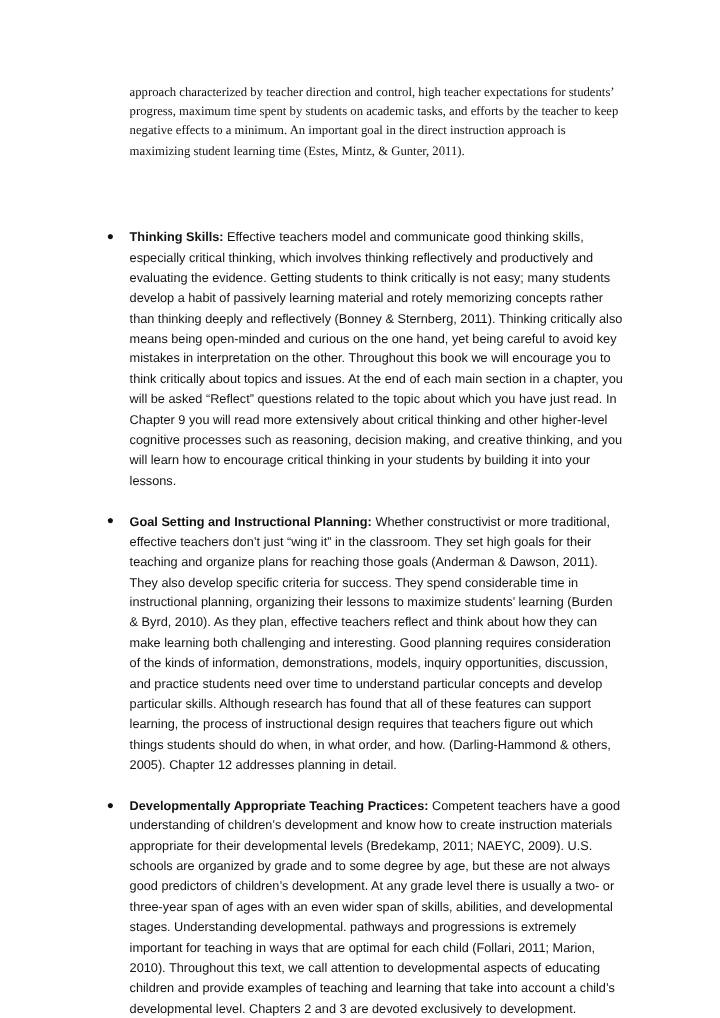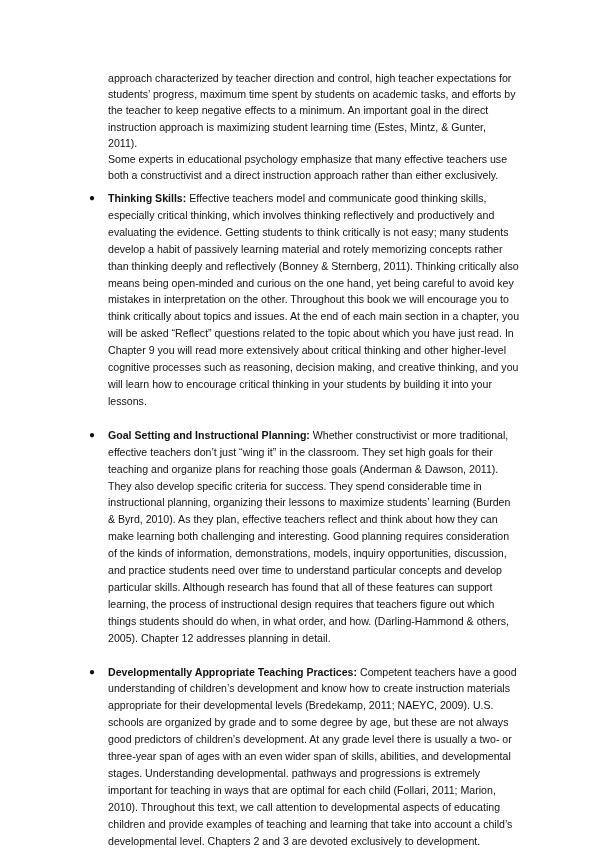--- a/index.html
+++ b/index.html
@@ -1,30 +1,29 @@
 <!DOCTYPE html>
 <html><head>
 <meta charset="utf-8">
 <style>
   html, body { margin: 0; padding: 0; background: #ffffff; }
   body { width: 600px; height: 848px; position: relative; overflow: hidden;
          font-family: "Liberation Sans", sans-serif; color: #111; font-size: 10.6px; }
-  .intro { position: absolute; left: 108px; top: 70px; width: 410px; line-height: 16.2px; }
+  .intro { position: absolute; left: 108px; top: 70px; width: 410px; line-height: 16.2px; font-family: Liberation Serif, serif; }
   .intro p { margin: 0; }
   ul.bullets { position: absolute; left: 0; top: 190px; margin: 0; padding: 0; list-style: none; width: 600px; }
   ul.bullets li { position: relative; padding-left: 108px; width: 412px; line-height: 16.9px; margin-bottom: 17px; }
   ul.bullets li .dot { position: absolute; left: 89px; top: 0; font-size: 10px; }
   ul.bullets li b { font-weight: bold; margin-top: 30px; }
 </style>
 </head>
 <body>
 
 <div class="intro">
   <p>approach characterized by teacher direction and control, high teacher expectations for students’ progress, maximum time spent by students on academic tasks, and efforts by the teacher to keep negative effects to a minimum. An important goal in the direct instruction approach is maximizing student learning time (Estes, Mintz, &amp; Gunter, 2011).</p>
-  <p>Some experts in educational psychology emphasize that many effective teachers use both a constructivist and a direct instruction approach rather than either exclusively.</p>
 </div>
 
 <ul class="bullets">
   <li>
     <span class="dot">●</span>
     <b>Thinking Skills:</b><span> Effective teachers model and communicate good thinking skills, especially critical thinking, which involves thinking reflectively and productively and evaluating the evidence. Getting students to think critically is not easy; many students develop a habit of passively learning material and rotely memorizing concepts rather than thinking deeply and reflectively (Bonney &amp; Sternberg, 2011). Thinking critically also means being open-minded and curious on the one hand, yet being careful to avoid key mistakes in interpretation on the other. Throughout this book we will encourage you to think critically about topics and issues. At the end of each main section in a chapter, you will be asked “Reflect” questions related to the topic about which you have just read. In Chapter 9 you will read more extensively about critical thinking and other higher-level cognitive processes such as reasoning, decision making, and creative thinking, and you will learn how to encourage critical thinking in your students by building it into your lessons.</span>
   </li>
   <li>
     <span class="dot">●</span>
     <b>Goal Setting and Instructional Planning:</b><span> Whether constructivist or more traditional, effective teachers don’t just “wing it” in the classroom. They set high goals for their teaching and organize plans for reaching those goals (Anderman &amp; Dawson, 2011). They also develop specific criteria for success. They spend considerable time in instructional planning, organizing their lessons to maximize students’ learning (Burden &amp; Byrd, 2010). As they plan, effective teachers reflect and think about how they can make learning both challenging and interesting. Good planning requires consideration of the kinds of information, demonstrations, models, inquiry opportunities, discussion, and practice students need over time to understand particular concepts and develop particular skills. Although research has found that all of these features can support learning, the process of instructional design requires that teachers figure out which things students should do when, in what order, and how. (Darling-Hammond &amp; others, 2005). Chapter 12 addresses planning in detail.</span>

